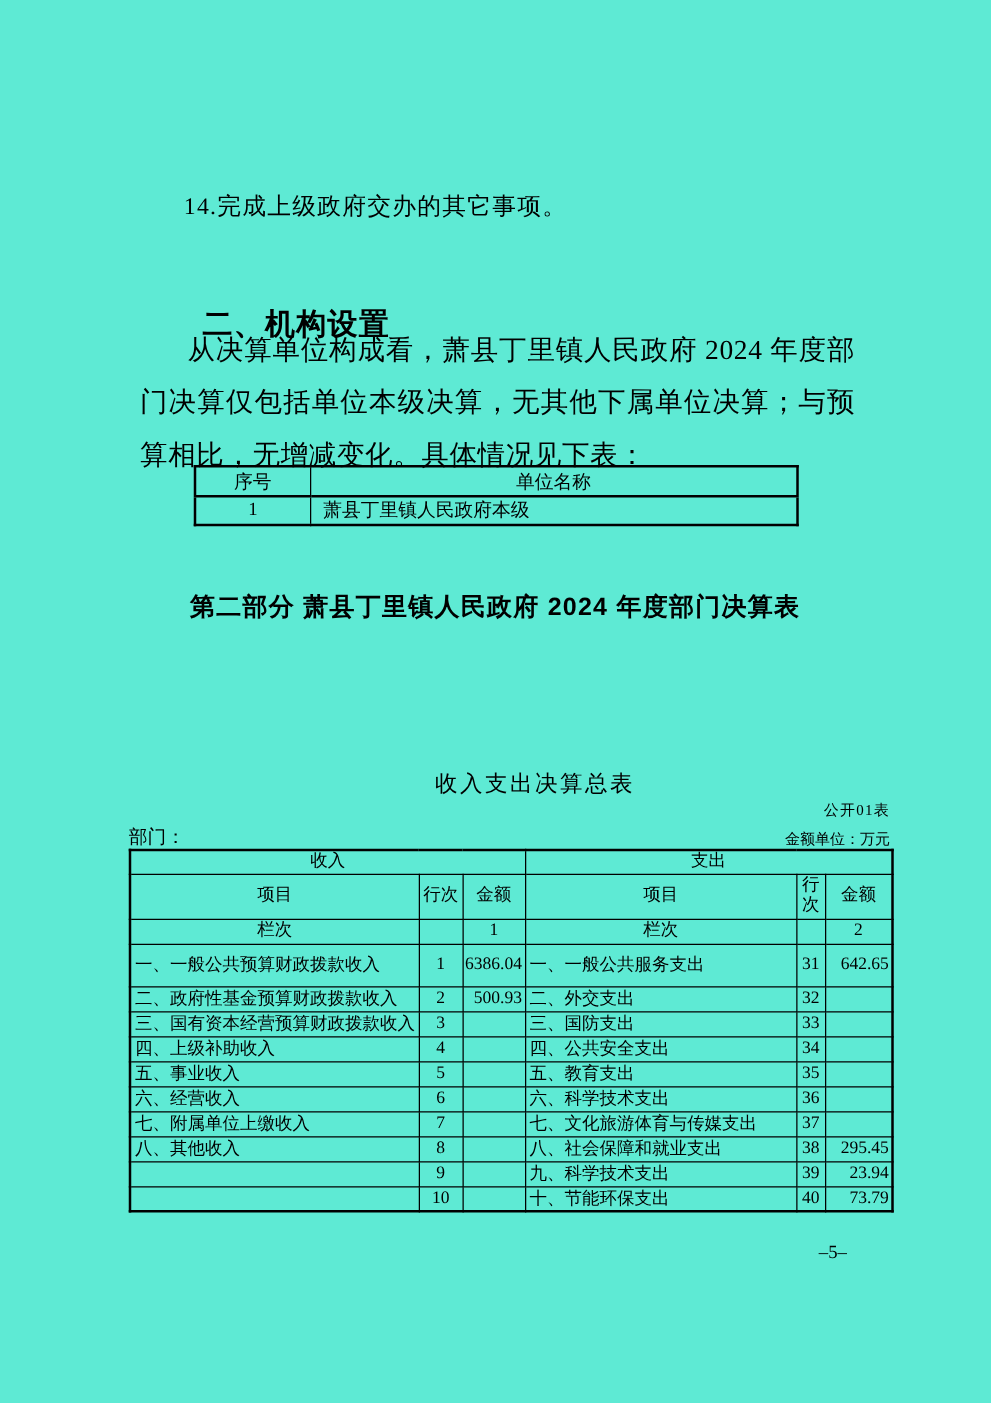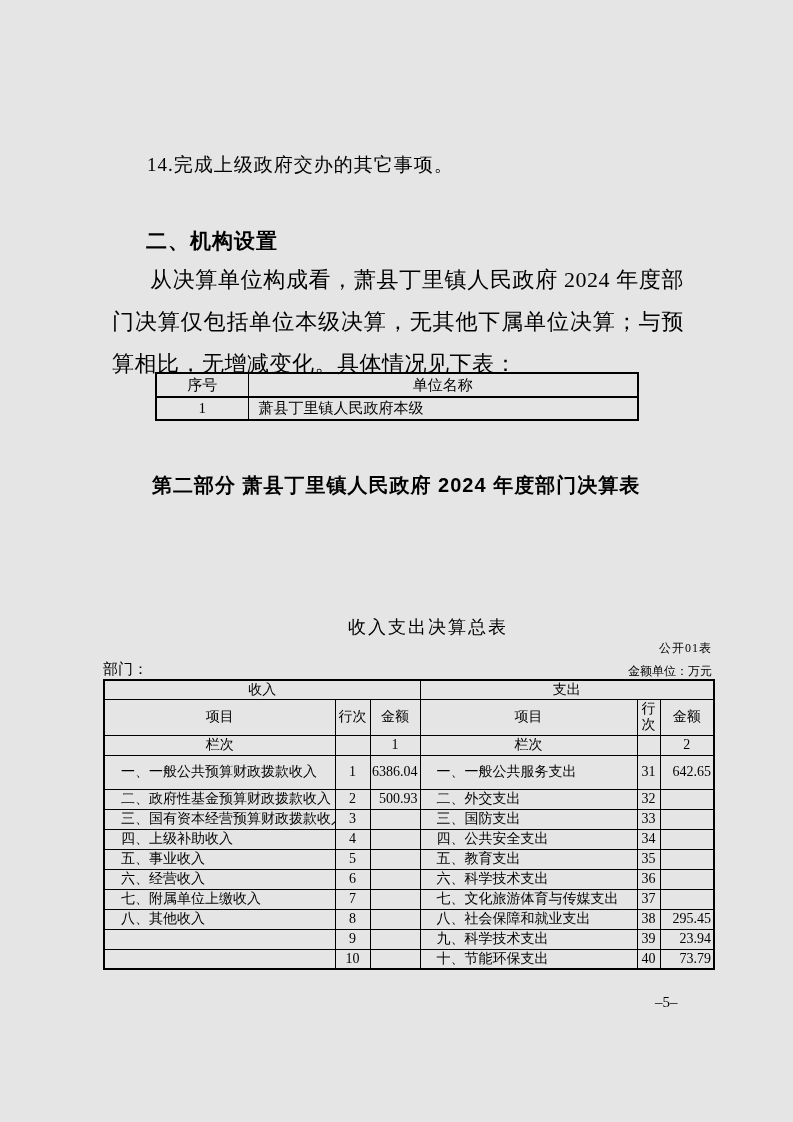--- a/index.html
+++ b/index.html
@@ -1,44 +1,44 @@
 <!DOCTYPE html>
 <html><head>
 <meta charset="utf-8">
 <style>
   html, body { margin: 0; padding: 0; background: #888; }
   .page {
     position: relative;
     width: 793px;
     height: 1122px;
     margin: 0 auto;
-    background: #e5e5e5;
+    background: #5eead4;
     font-family: "Liberation Serif", "DejaVu Serif", serif;
     color: #000000;
     overflow: hidden;
   }
 
   .item14 {
     position: absolute;
     left: 147px;
     top: 152px;
     margin: 0;
     font-size: 19px;
     letter-spacing: 1px;
     white-space: nowrap;
   }
 
   .section-heading {
     position: absolute;
     left: 146px;
     top: 227px;
-    margin: 0;
+    margin: 16px;
     font-family: "Liberation Sans", "DejaVu Sans", sans-serif;
     font-weight: bold;
-    font-size: 21px;
+    font-size: 24px;
     letter-spacing: 1px;
     white-space: nowrap;
   }
 
   .body-paragraph {
     position: absolute;
     left: 112px;
     top: 259px;
     width: 572px;
     margin: 0;
@@ -138,21 +138,21 @@
     white-space: normal;
     word-break: break-all;
   }
   .sum-table tr.hsec   { height: 19px; }
   .sum-table tr.hcols  { height: 36px; }
   .sum-table tr.hlanci { height: 20px; }
   .sum-table tbody tr  { height: 20px; }
   .sum-table tbody tr:first-child { height: 34px; }
   .sum-table td.item {
     text-align: left;
-    padding-left: 16px;
+    padding-left: 3px;
     padding-right: 1px;
     white-space: nowrap;
   }
   .sum-table td.num { text-align: center; }
   .sum-table td.amt {
     text-align: right;
     padding-right: 2px;
     padding-left: 1px;
     word-break: break-all;
     line-height: 16px;

